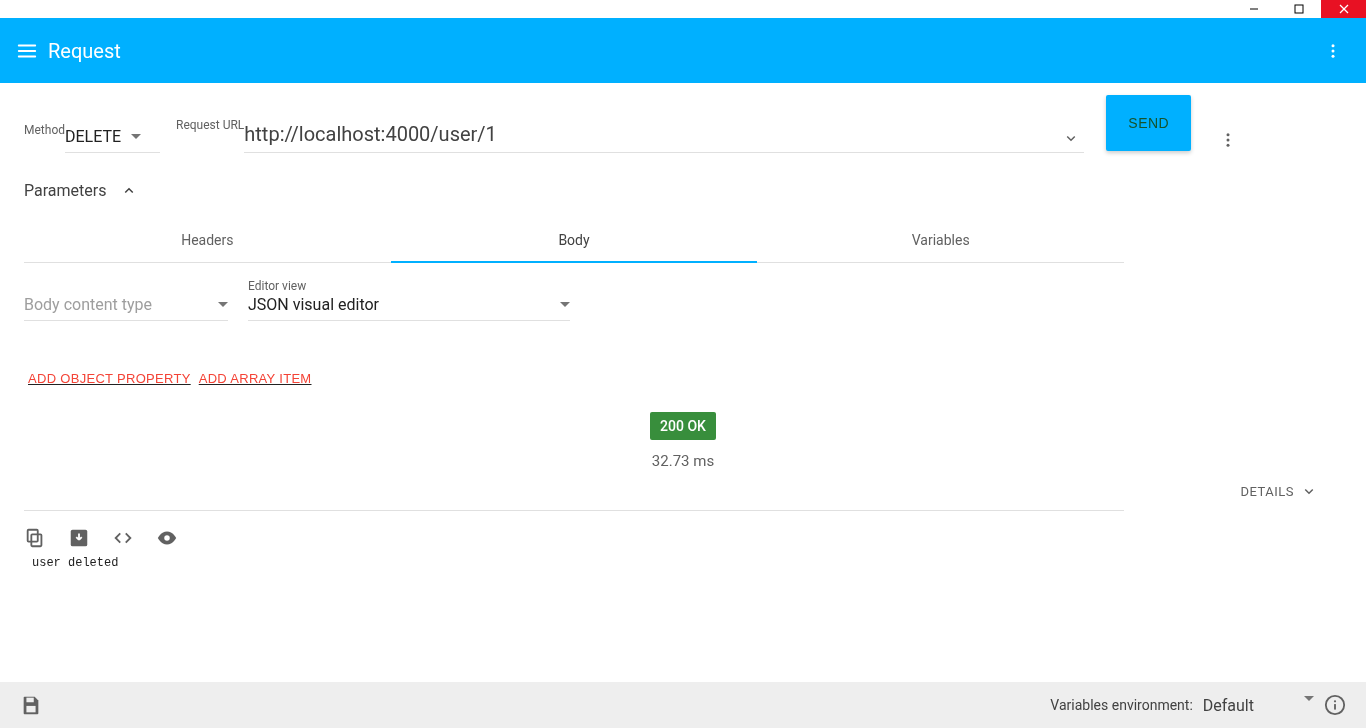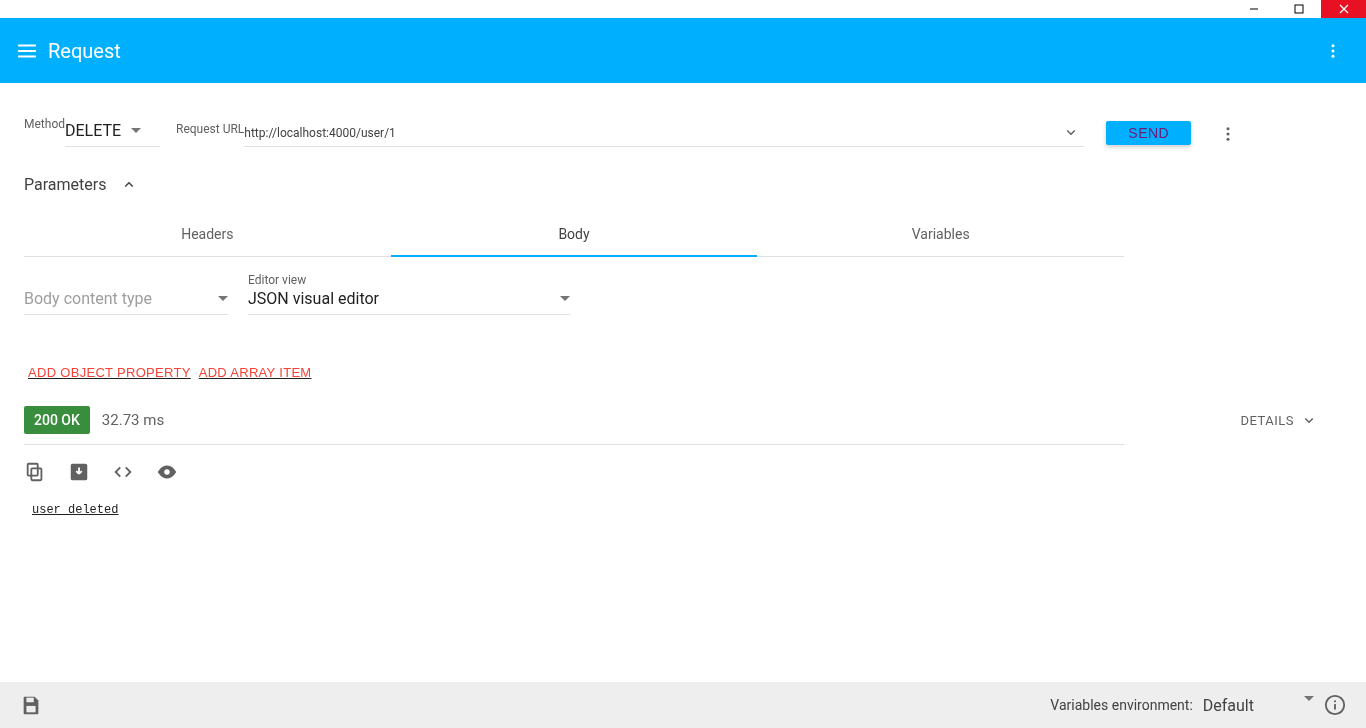--- a/index.html
+++ b/index.html
@@ -69,47 +69,46 @@
   gap: 10px;
   border-bottom: 1px solid #e0e0e0;
   width: 95px;
   padding: 4px 0 6px 0;
   font-size: 16px;
 }
 .url-input {
   width: 840px;
   border: none;
   border-bottom: 1px solid #e0e0e0;
-  font-size: 12px;
+  font-size: 20px;
   padding: 4px 24px 6px 0;
   color: #424242;
   position: relative;
 }
 .url-wrap { position: relative; width: 840px; }
 .url-chevron {
   position: absolute;
   right: 4px;
   bottom: 6px;
   color: #616161;
   cursor: pointer;
 }
 .send-btn {
   background: #00b0ff;
-  color: #701a75;
+  color: #14532d;
   border: none;
-  padding: 4px 22px;
+  padding: 20px 22px;
   font-size: 14px;
   font-weight: 500;
   letter-spacing: 0.5px;
   border-radius: 2px;
   box-shadow: 0 2px 4px rgba(0,0,0,0.2);
   cursor: pointer;
   margin-left: 6px;
   margin-bottom: 2px;
-  margin-top: 26px;
 }
 .more-icon {
   margin-left: 12px;
   color: #616161;
   cursor: pointer;
   margin-bottom: 4px;
 }
 
 
 .params-header {
@@ -190,20 +189,21 @@
   cursor: pointer;
   padding: 8px 4px;
 }
 
 
 .response-line {
   display: flex;
   align-items: center;
   margin-top: 18px;
   gap: 12px;
+  flex-direction: column;
 }
 .status-badge {
   background: #388e3c;
   color: #fff;
   padding: 6px 10px;
   font-size: 14px;
   font-weight: 500;
   border-radius: 2px;
 }
 .time-text { color: #616161; font-size: 15px; }
@@ -226,23 +226,22 @@
   gap: 22px;
   margin-top: 16px;
   color: #616161;
 }
 .resp-toolbar .ico { cursor: pointer; }
 
 
 .resp-body {
   font-family: 'Courier New', monospace;
   font-size: 12px;
-  margin-top: 20px;
+  margin-top: 7px;
   padding-left: 8px;
-  text-decoration: underline;
 }
 
 
 .bottom-bar {
   position: absolute;
   bottom: 0; left: 0; right: 0;
   height: 46px;
   background: #eeeeee;
   display: flex;
   align-items: center;

